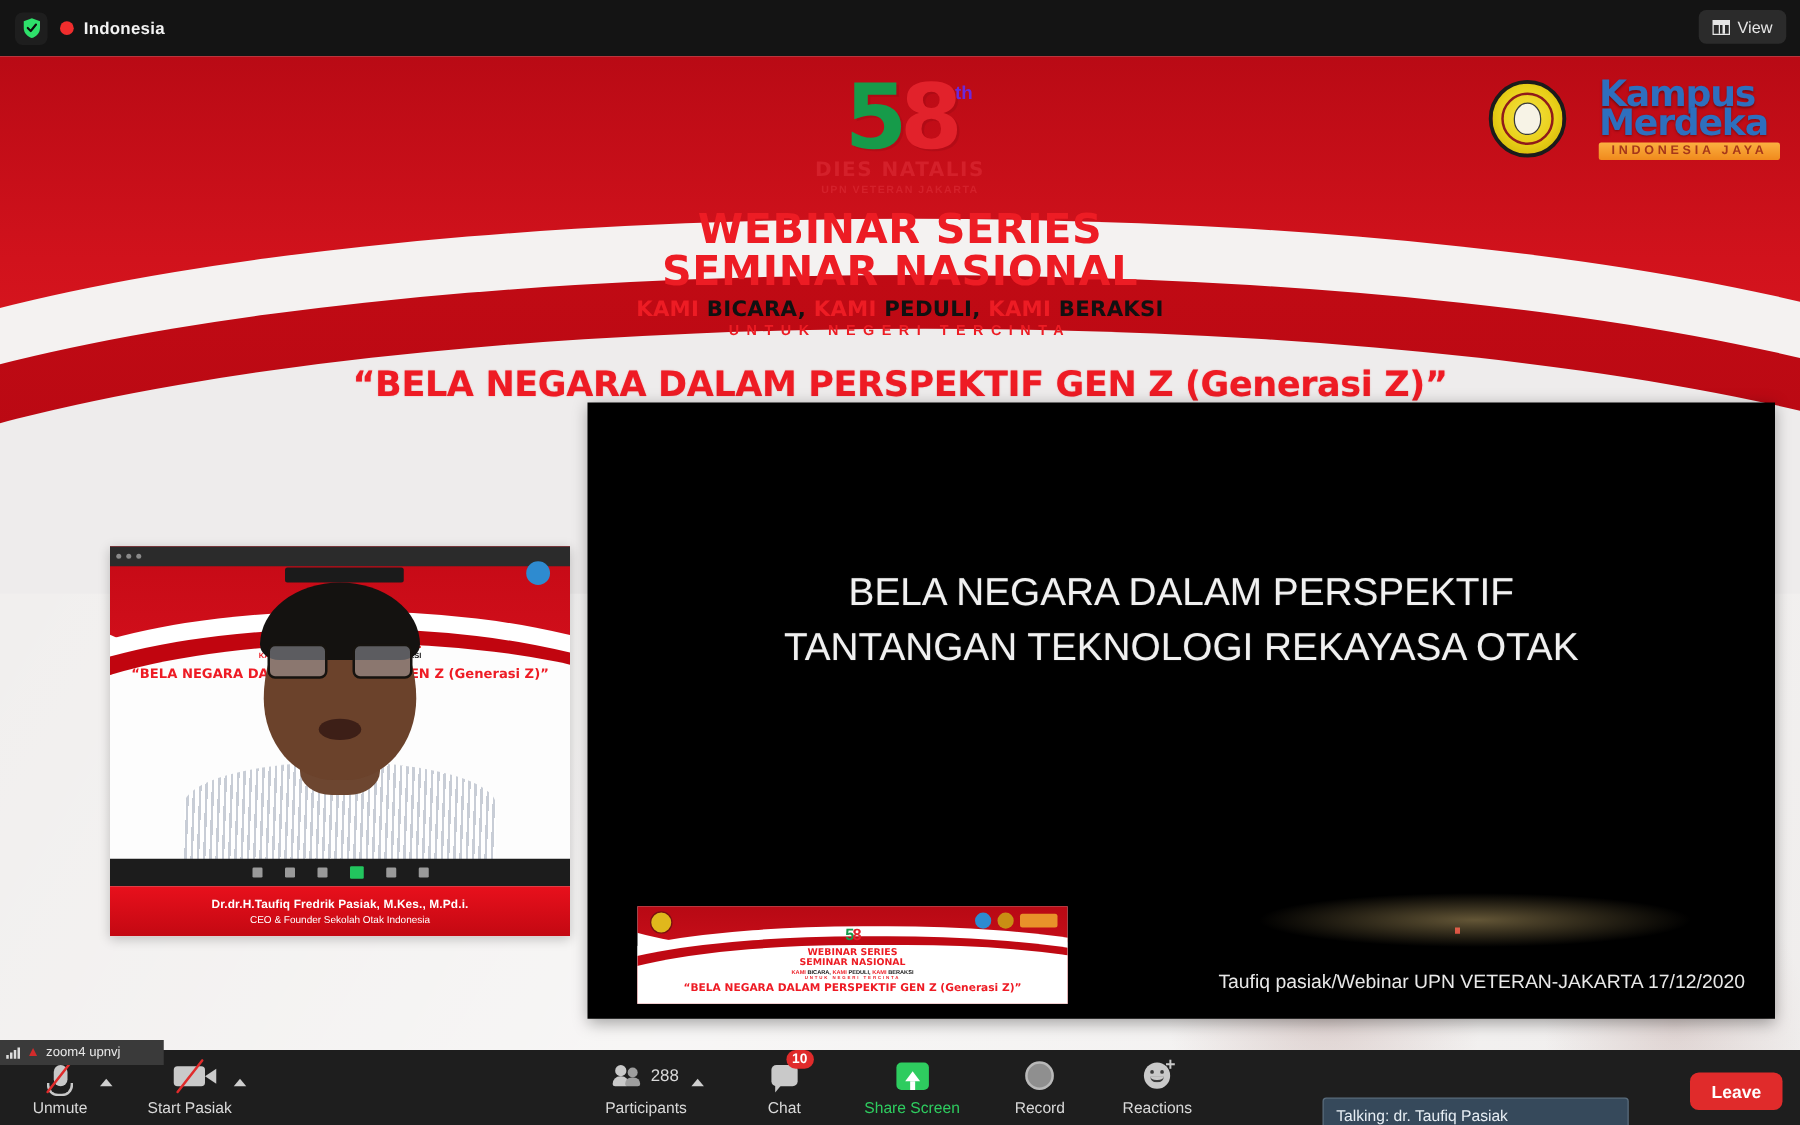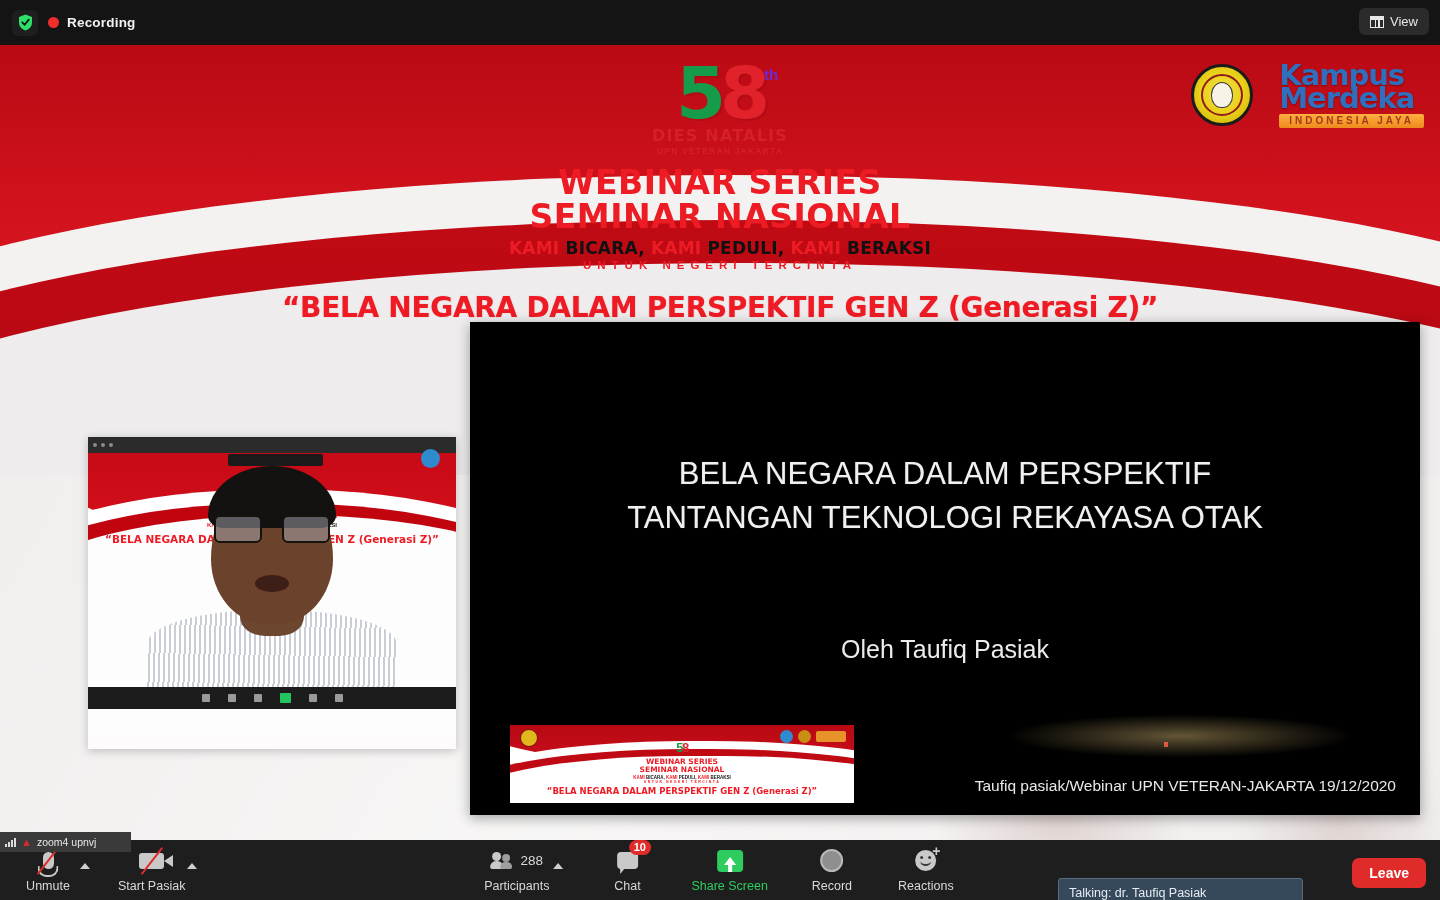--- a/index.html
+++ b/index.html
@@ -469,21 +469,21 @@
 
   <div class="topbar">
     <div class="shield-btn">
       <svg width="15" height="17" viewBox="0 0 15 17" aria-hidden="true">
         <path d="M7.5 0.6 L14 3 V8.4 C14 12.4 11.2 15.3 7.5 16.4 C3.8 15.3 1 12.4 1 8.4 V3 Z" fill="#2ee06a"></path>
         <path d="M4.2 8.4 L6.6 10.8 L10.8 5.6" stroke="#0d0d0d" stroke-width="1.7" fill="none" stroke-linecap="round" stroke-linejoin="round"></path>
       </svg>
     </div>
     <div class="rec-group">
       <div class="rec-dot"></div>
-      <span class="rec-label">Recording</span>
+      <span class="rec-label">Indonesia</span>
     </div>
     <div class="view-btn">
       <span class="grid-ico"></span>
       <span>View</span>
     </div>
   </div>
 
   <div class="stage">
     <div class="bg-red-top"></div>
     <div class="bg-white-band"></div>
@@ -558,31 +558,34 @@
 
       <div class="vt-toolbar">
         <div class="vt-tb-item"></div>
           <div class="vt-tb-item"></div>
           <div class="vt-tb-item"></div>
         <div class="vt-tb-green"></div>
           <div class="vt-tb-item"></div>
           <div class="vt-tb-item"></div>
       </div>
 
+      <div class="vt-nameplate">
+        <div class="vt-name">Dr.dr.H.Taufiq Fredrik Pasiak, M.Kes., M.Pd.i.</div>
+        <div class="vt-role">CEO &amp; Founder Sekolah Otak Indonesia</div>
+      </div>
     </div>
 
     <div class="black-slide">
       <div class="bs-title">
         <div>BELA NEGARA DALAM PERSPEKTIF</div>
         <div>TANTANGAN TEKNOLOGI REKAYASA OTAK</div>
       </div>
-      <div class="bs-author">Oleh Taufiq Pasiak</div>
       <div class="bs-dot"></div>
       <div class="bs-glow"></div>
-      <div class="bs-footer">Taufiq pasiak/Webinar UPN VETERAN-JAKARTA 19/12/2020</div>
+      <div class="bs-footer">Taufiq pasiak/Webinar UPN VETERAN-JAKARTA 17/12/2020</div>
 
       <div class="bs-banner">
         <div class="bsb-red"></div>
         <div class="bsb-white"></div>
         <div class="bsb-red2"></div>
         <div class="bsb-white2"></div>
         <div class="bsb-seal"></div>
         <div class="bsb-icons">
           <div class="bsb-ic bsb-c1"></div>
           <div class="bsb-ic bsb-c2"></div>

